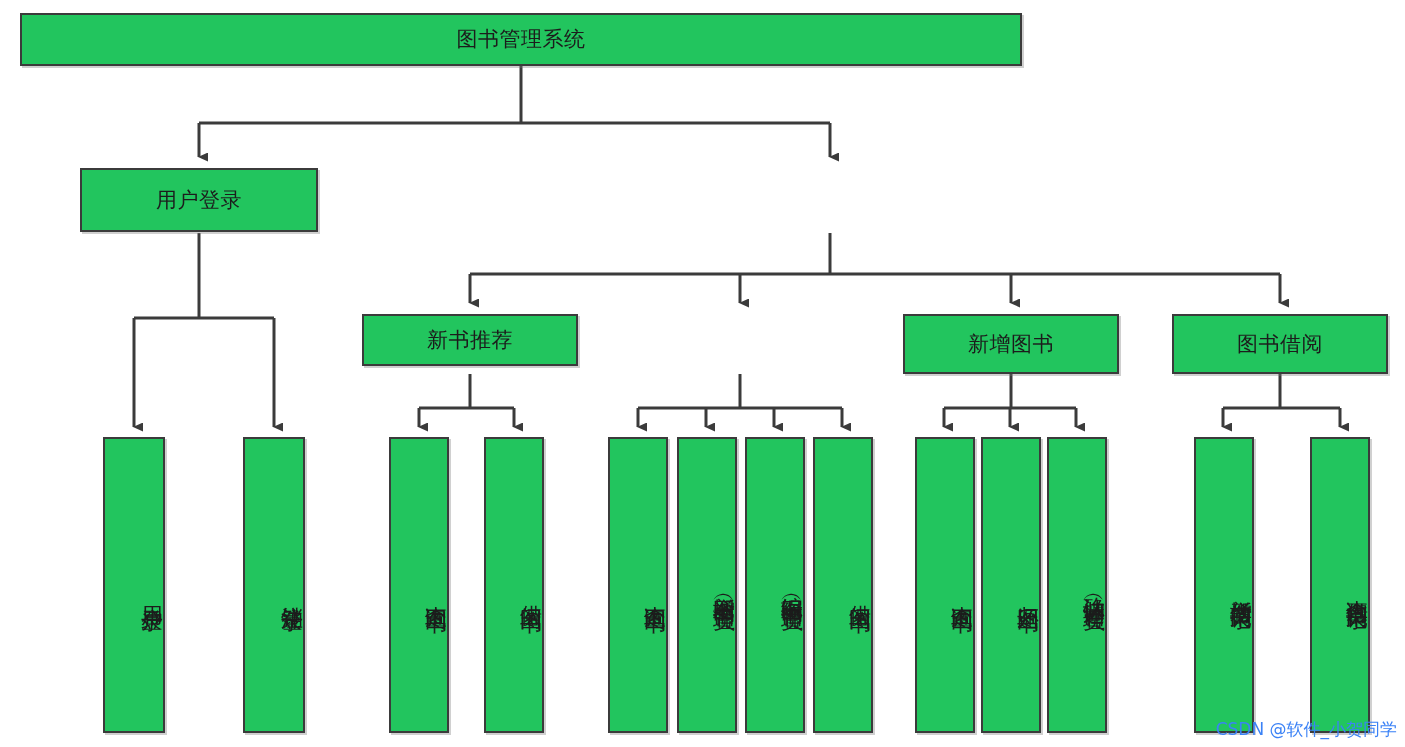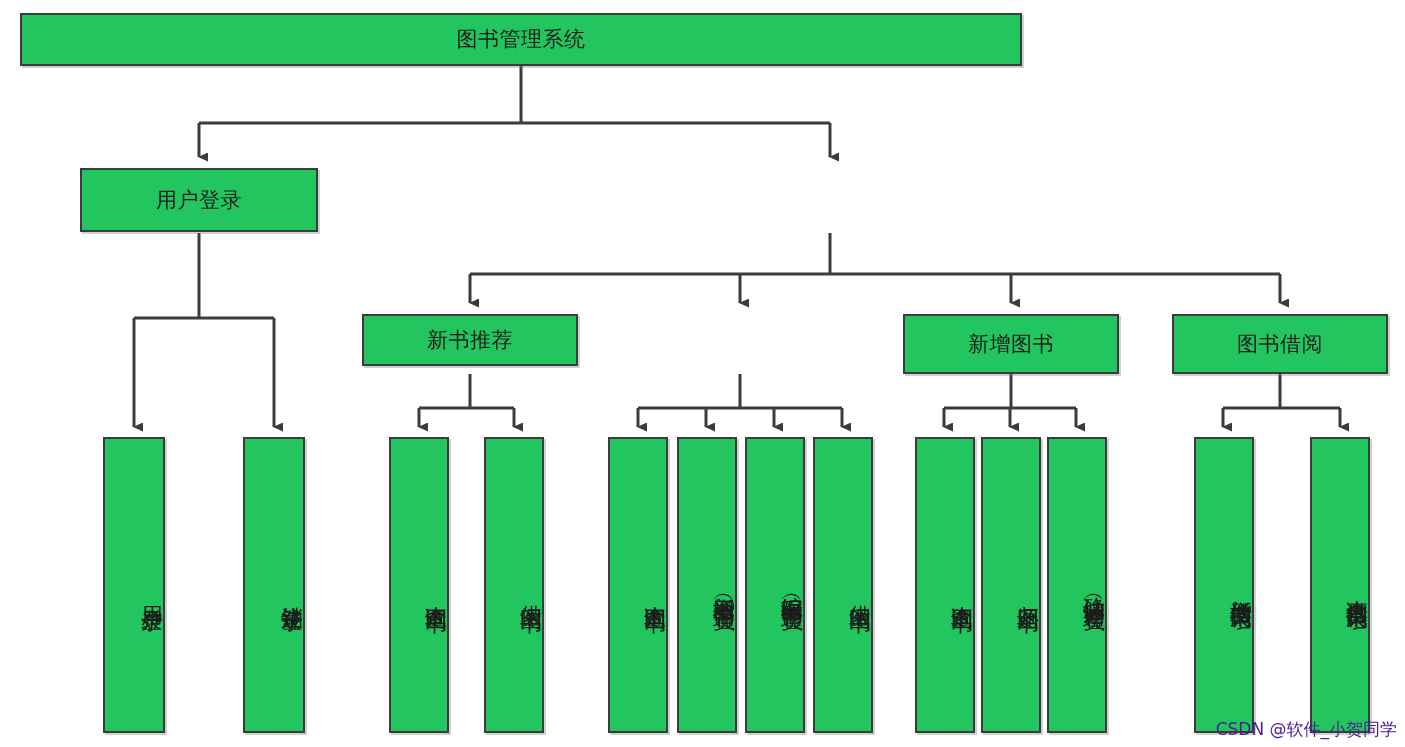--- a/index.html
+++ b/index.html
@@ -55,21 +55,21 @@
     line-height: 1.0;
   }
   .node-box.vertical.tall .node-label {
     padding-top: 6px;
   }
   #watermark {
     position: absolute;
     right: 8px;
     bottom: 6px;
     font-size: 17px;
-    color: #4c1d95;
+    color: #3b82f6;
     white-space: nowrap;
     user-select: none;
   }
 </style>
 </head>
 <body>
 
 <div id="diagram-root">
 
   <svg id="tree-svg" viewBox="0 0 1405 747" xmlns="http://www.w3.org/2000/svg">

